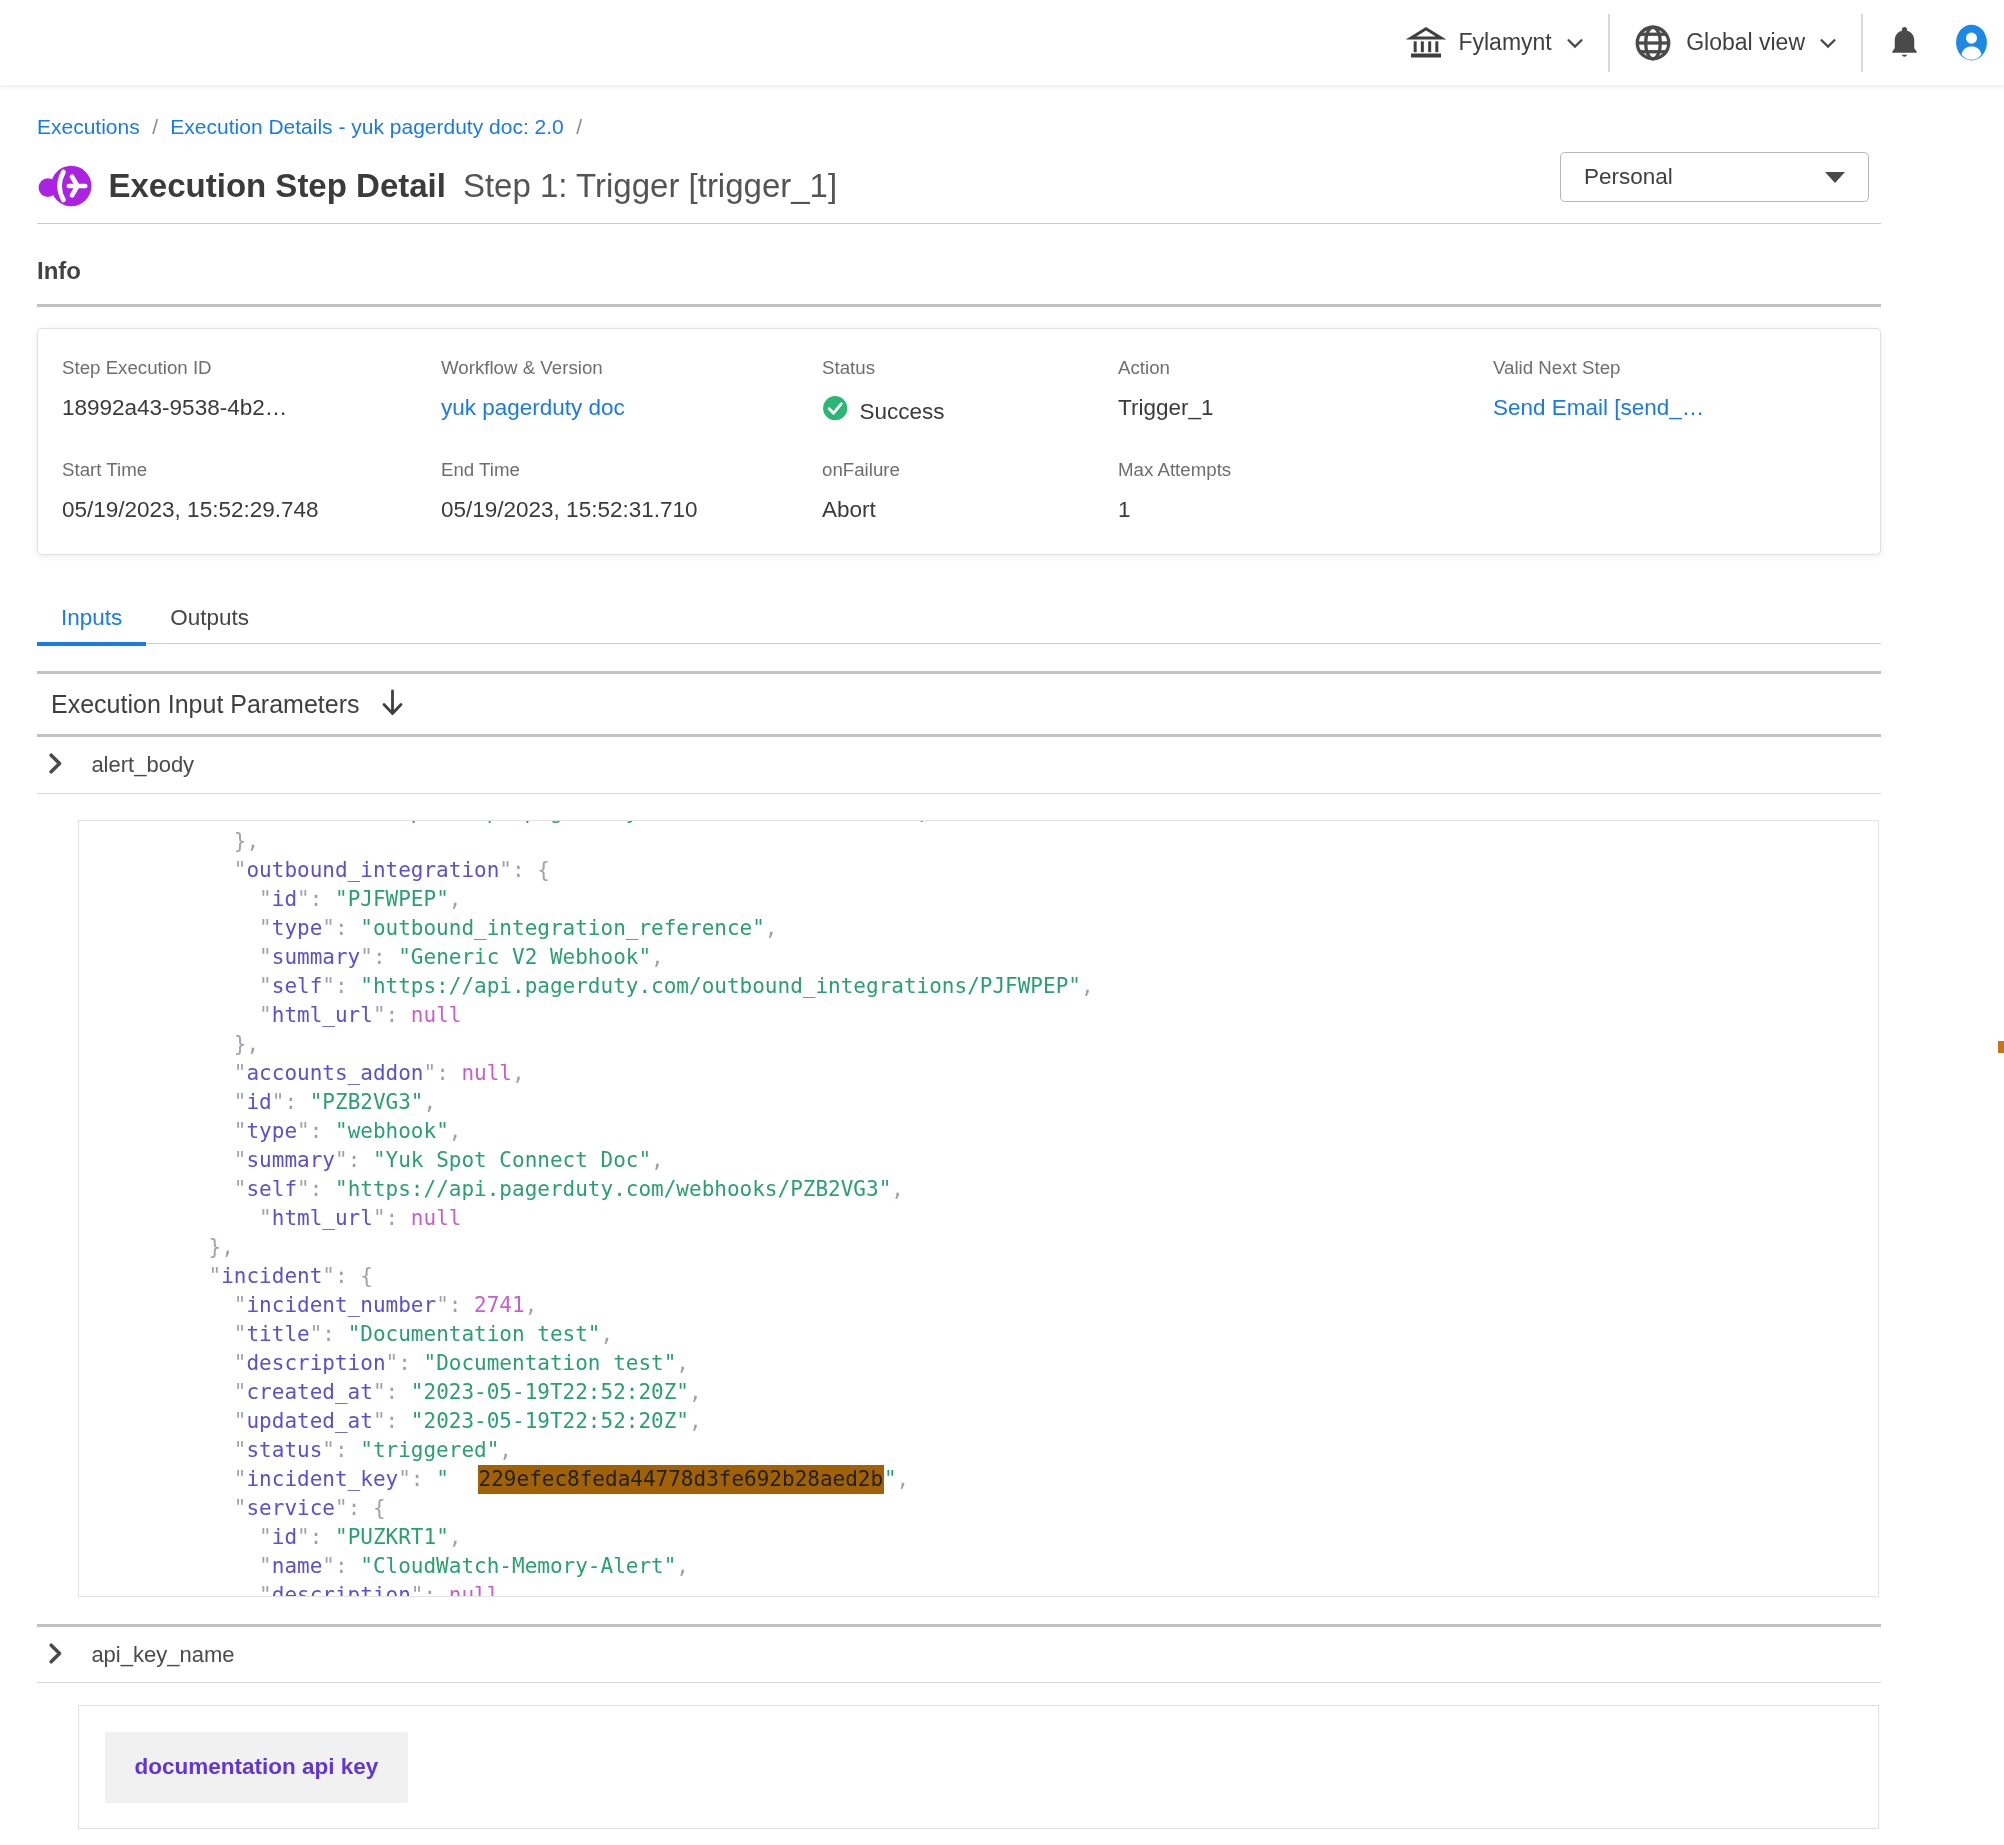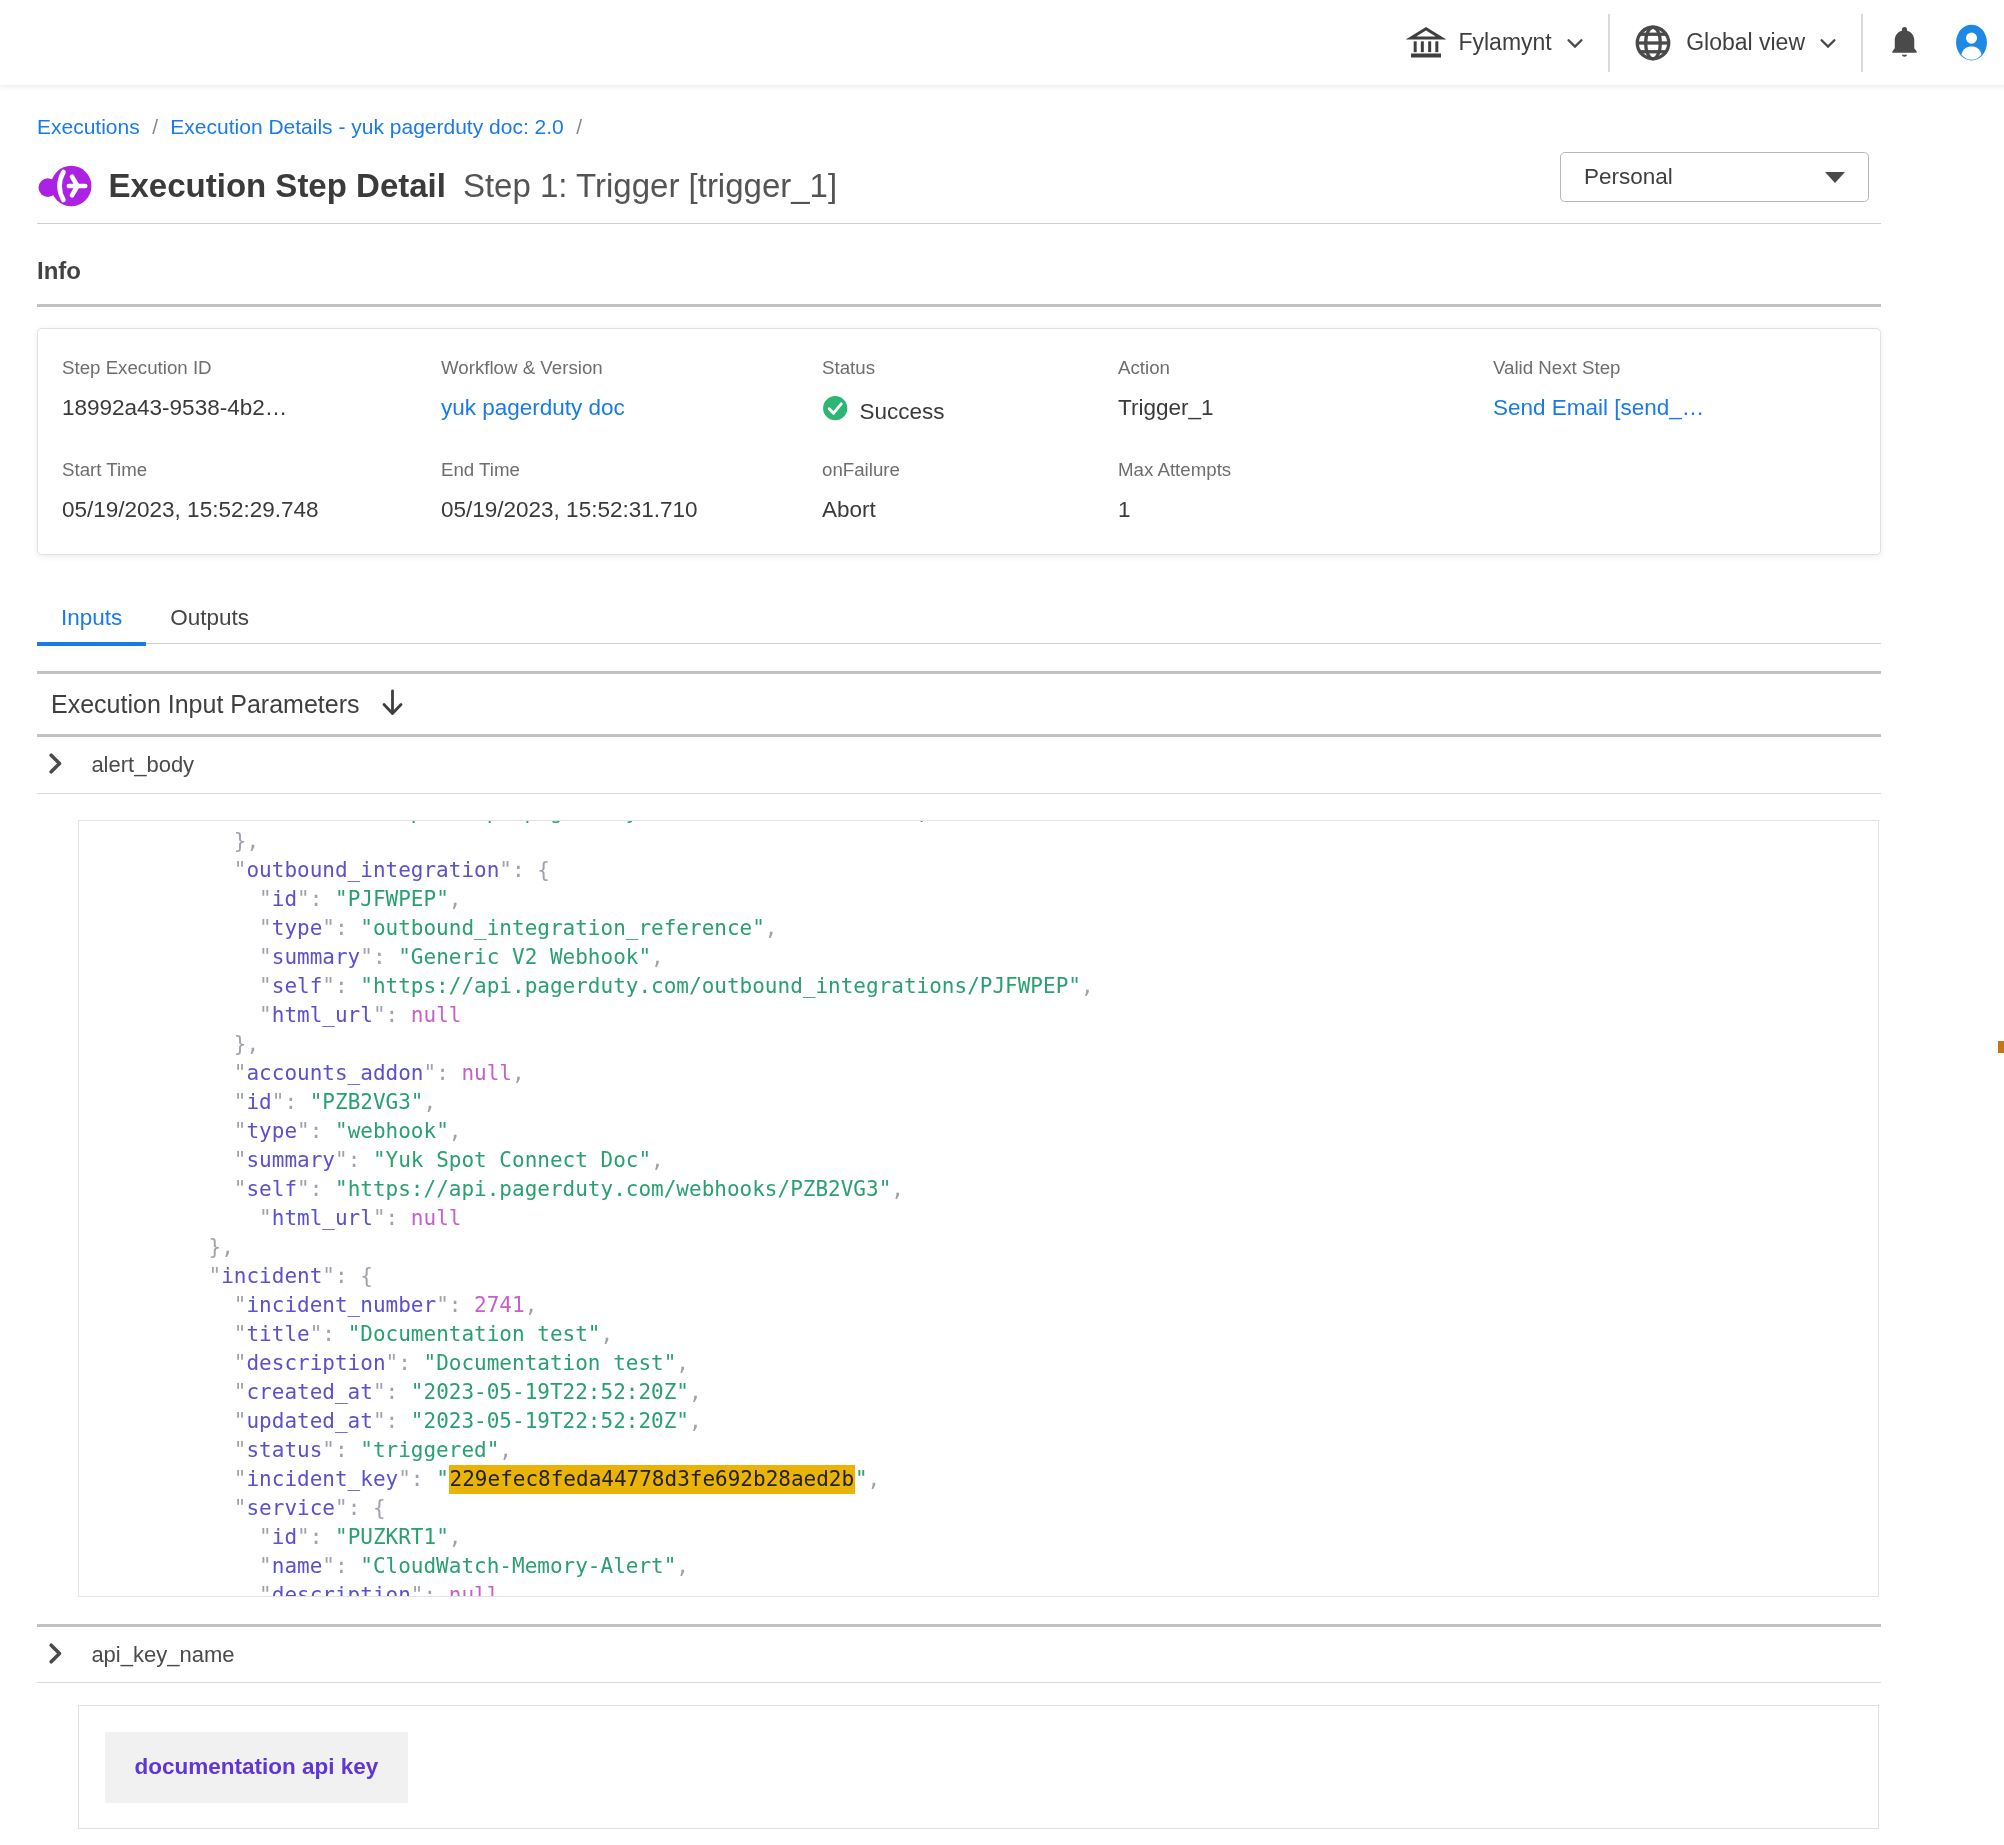--- a/index.html
+++ b/index.html
@@ -70,21 +70,21 @@
   
   .code-box { margin-top:26px; margin-left:41px; width:1801px; height:777px;
               border:1.6px solid #e3e3e3; background:#fff; overflow:hidden; }
   .code-pre { margin-top:-23px; padding-left:3.1px; font-family:"DejaVu Sans Mono","Liberation Mono",monospace;
               font-size:21px; line-height:29px; white-space:pre; }
   .code-line { height:29px; }
   .tk-p { color:#9fa2ad; }
   .tk-k { color:#5b50ce; }
   .tk-s { color:#2aa070; }
   .tk-n { color:#c75fc9; }
-  .tk-h { background:#eab308; color:#222222; padding:2.3px 0.8px; }
+  .tk-h { background:#a16207; color:#222222; padding:2.3px 0.8px;margin-left:29px; }
 
   
   .value-box { margin-top:22px; margin-left:41px; width:1801px; height:124px;
                border:0.8px solid #e0e0e0; background:#fff; display:flex; align-items:center; }
   .chip { margin-left:26px; background:#f1f1f1; border-radius:1.6px; height:71px;
           display:flex; align-items:center; padding:0 29.5px; cursor:pointer; }
   .chip-label { font-size:22.5px; color:#6236d6;font-weight:bold; }
   .gap-35 { margin-top:27px; }
 
   .find-marker { position:absolute; right:0; top:1041px; width:7px; height:12.4px; background:#c4761b; }

